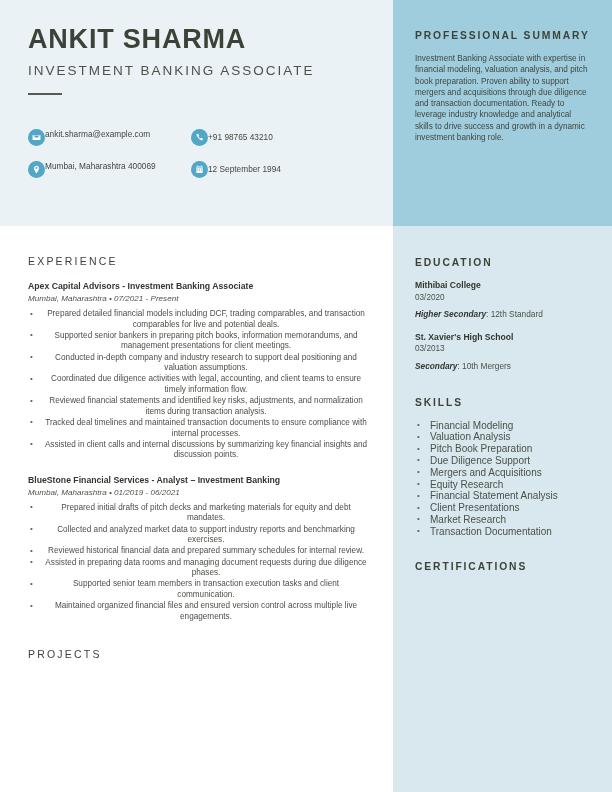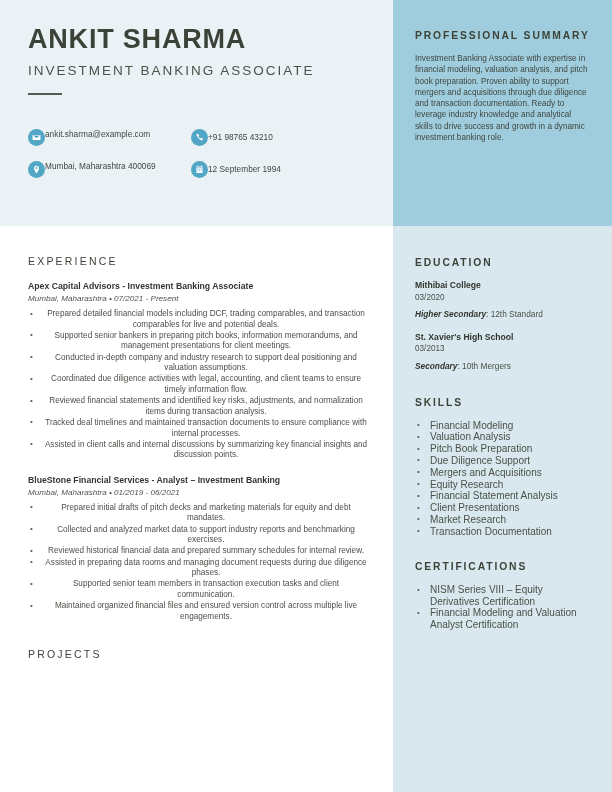--- a/index.html
+++ b/index.html
@@ -356,21 +356,17 @@
         <li>Equity Research</li>
         <li>Financial Statement Analysis</li>
         <li>Client Presentations</li>
         <li>Market Research</li>
         <li>Transaction Documentation</li>
       </ul>
     </div>
 
     <div class="side-sec">
       <div class="side-title">CERTIFICATIONS</div>
-      <ul class="side-list">
-        <li>NISM Series VIII – Equity Derivatives Certification</li>
-        <li>Financial Modeling and Valuation Analyst Certification</li>
-      </ul>
     </div>
 
   </div>
 
 </div>
 
 </body></html>

